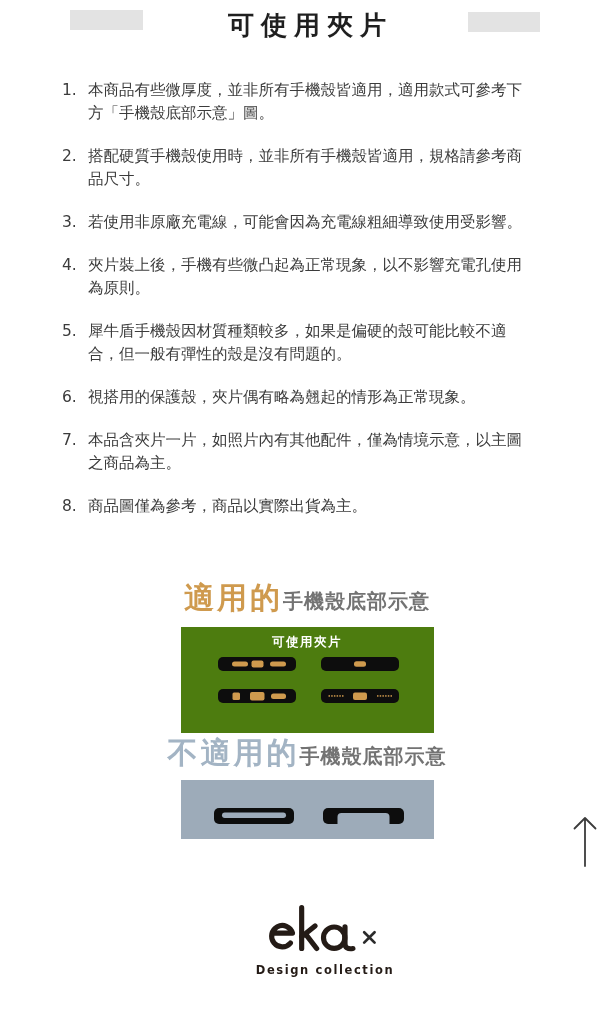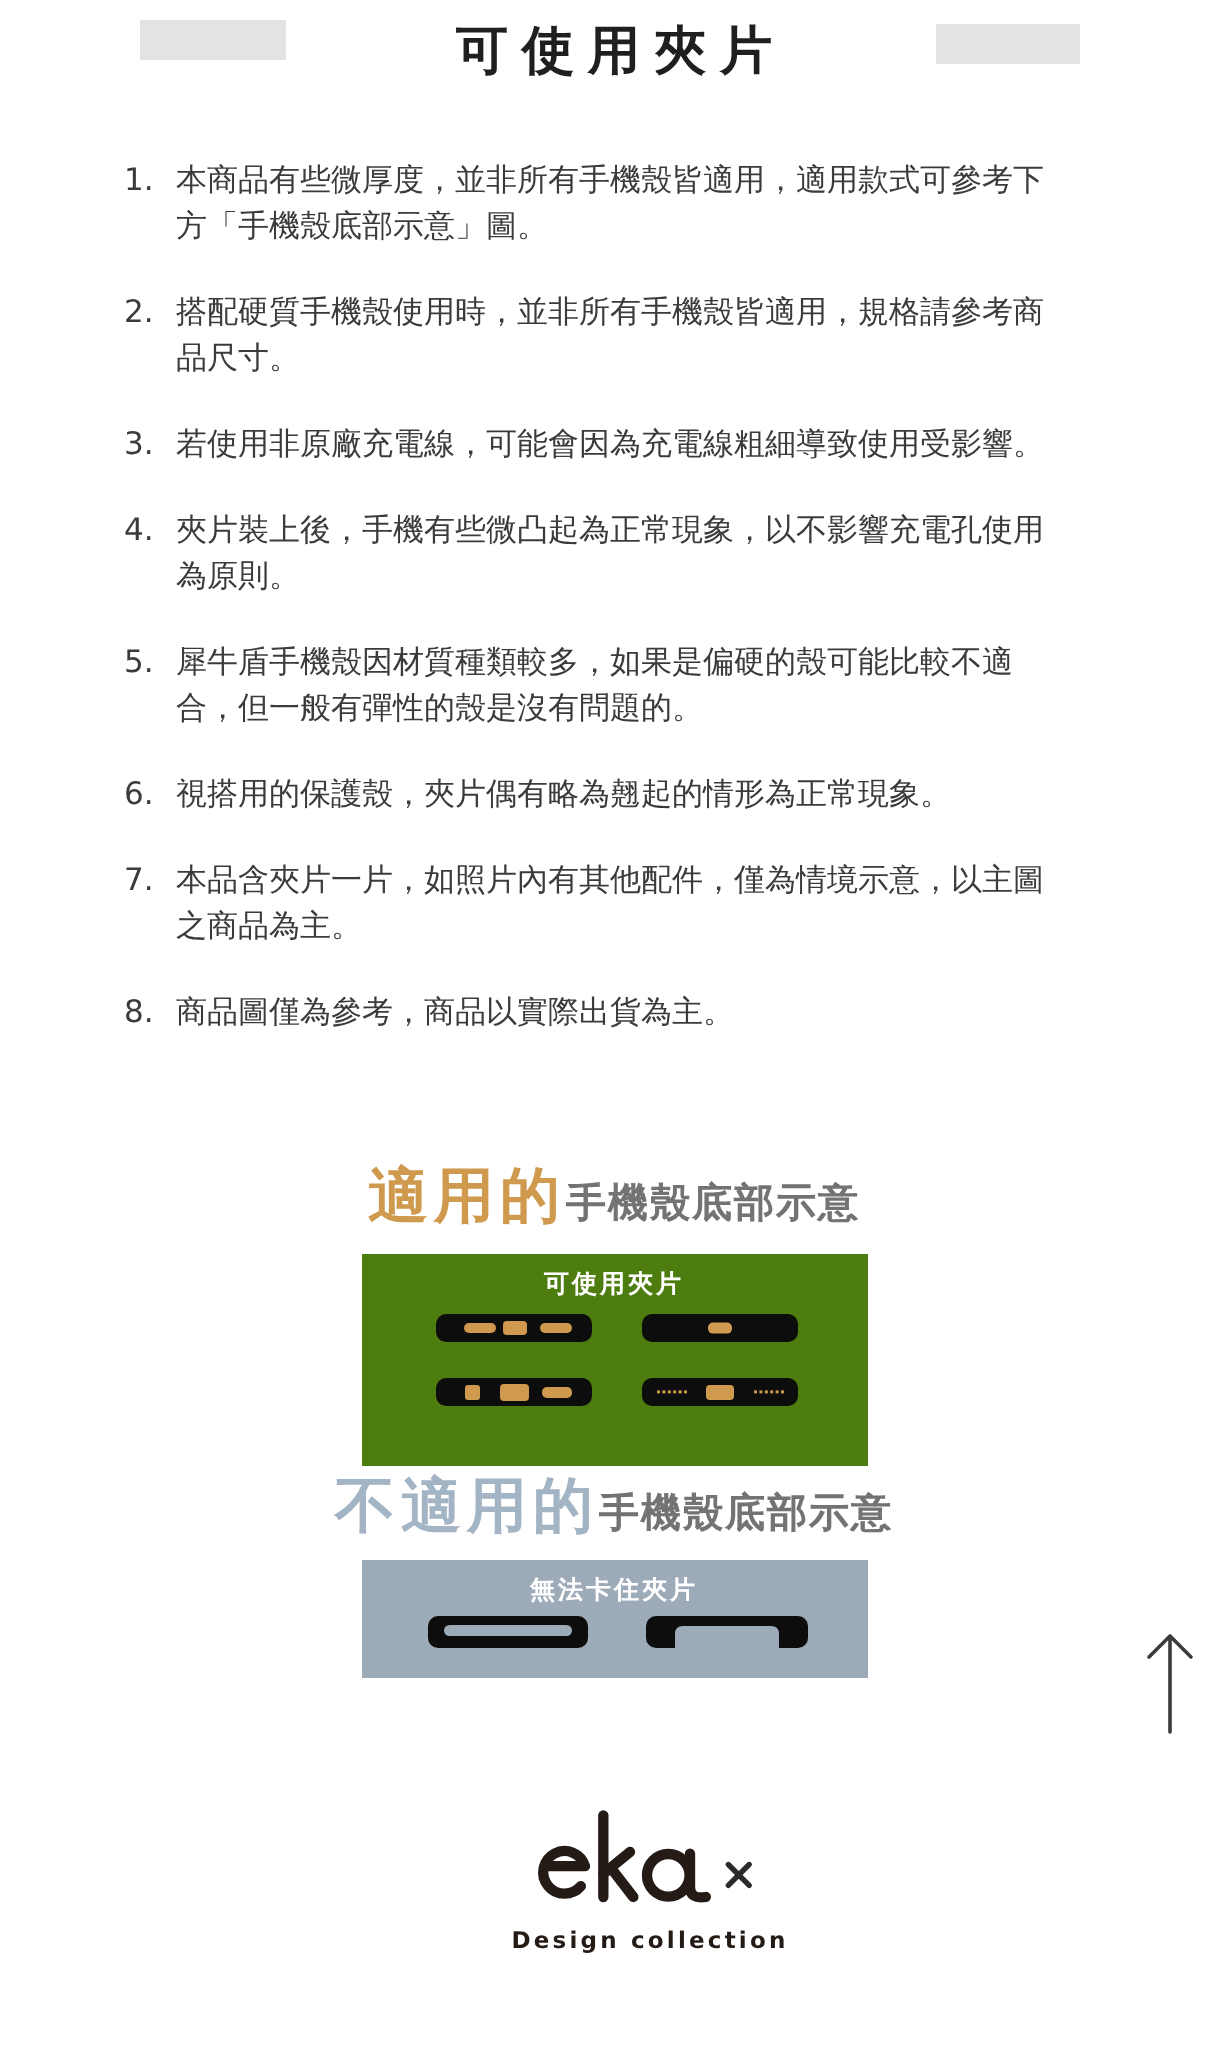--- a/index.html
+++ b/index.html
@@ -148,21 +148,20 @@
     <rect class="cut-o" x="206.8" y="68.2" width="1.5" height="1.5"></rect>
     <rect class="cut-o" x="209.5" y="68.2" width="1.5" height="1.5"></rect>
   </svg>
 </div>
 
 <div class="section-heading heading-unsuitable">
   <span class="hl hl-unsuitable">不適用的</span><span class="sfx">手機殼底部示意</span>
 </div>
 
 <div class="figure fig-unsuitable">
-  <div class="fig-label">無法卡住夾片</div>
   <svg class="fig-svg" width="253" height="59" viewBox="0 0 253 59" xmlns="http://www.w3.org/2000/svg">
 
     <rect class="bar" x="33" y="28" width="80" height="16" rx="5"></rect>
     <rect class="cut-b" x="41" y="32.5" width="64" height="5.5" rx="2.75"></rect>
 
     <rect class="bar" x="142" y="28" width="81" height="16" rx="5"></rect>
     <path class="cut-b" d="M160.5,33 h44 q4,0 4,4 v9 h-52 v-9 q0,-4 4,-4 z"></path>
   </svg>
 </div>
 

